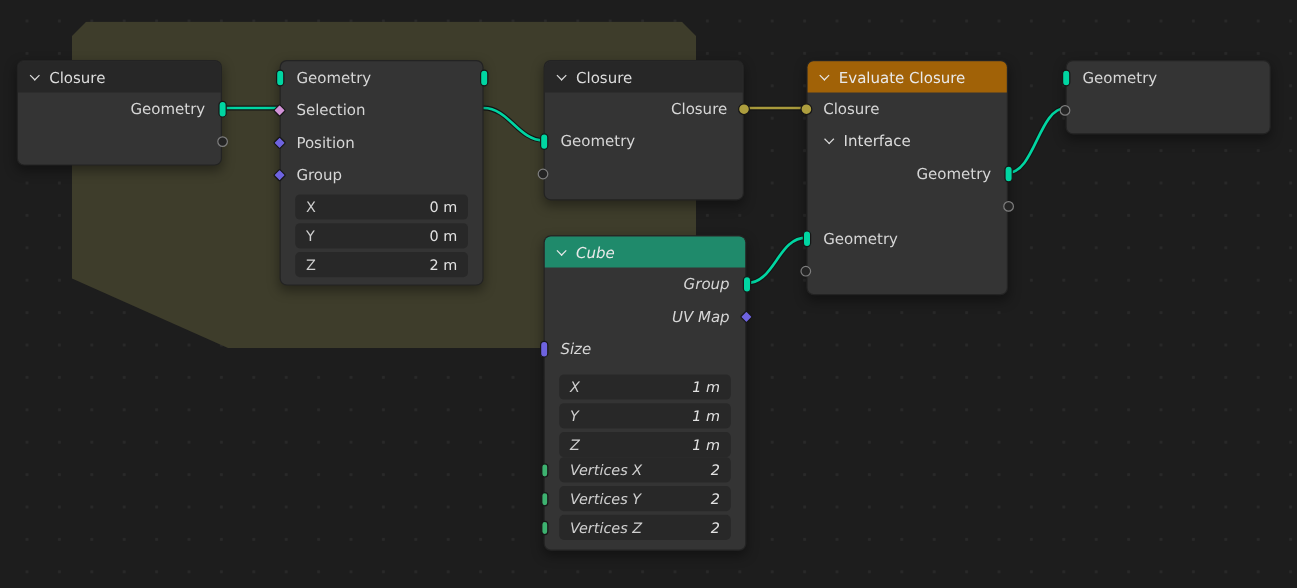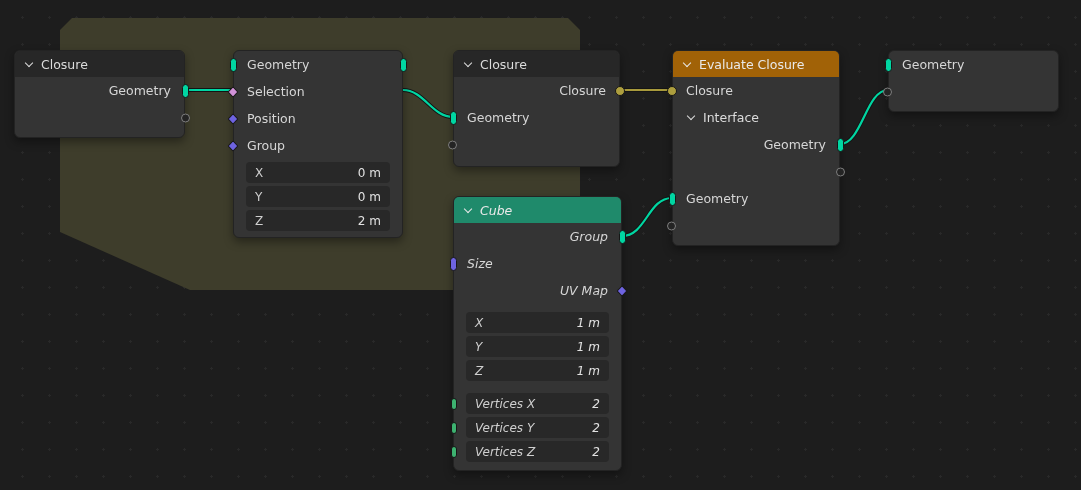--- a/index.html
+++ b/index.html
@@ -54,21 +54,21 @@
   .c-geo{background:#00d6a2;} .c-clo{background:#ad9e3e;} .c-vec{background:#6e63e0;}
   .c-bool{background:#d292d8;} .c-int{background:#3db270;}
   .fields{margin:3px 12px 0;}
   .field{height:21px;background:#282828;border-radius:4px;display:flex;align-items:center;
          justify-content:space-between;padding:0 9px;font-size:12px;color:#cfcfcf;position:relative;}
   .field + .field{margin-top:3px;}
   .f-val{color:#e2e2e2;}
   .vsock{position:absolute;left:-15px;top:50%;width:6px;height:12px;border-radius:3px;
          border:1px solid #161616;transform:translateY(-50%);box-sizing:border-box;}
   .pb6{padding-bottom:6px;} .pb8{padding-bottom:8px;}
-  .mt8{margin-top:8px;} .mt6{margin-top:12px;}
+  .mt8{margin-top:8px;} .mt6{margin-top:0;}
 </style>
 </head>
 <body>
 
 <div class="frame"></div>
 
 <svg class="links" width="1081" height="490">
   <g fill="none" stroke="#141414" stroke-width="4" stroke-linecap="round">
     <path d="M185 90 C203 90 215 90 233 90"></path>
     <path d="M403 90 C424 90 432 117 453 117"></path>
@@ -192,27 +192,27 @@
 
 <div class="node pb8" style="left:453px;top:196px;width:169px;font-style:italic;">
   <div class="hdr green">
     <span class="chev"></span>
     <span class="title">Cube</span>
   </div>
   <div class="row out">
     <span>Group</span>
     <span class="sock bar r c-geo"></span>
   </div>
+  <div class="row out">
+    <span>UV Map</span>
+    <span class="sock diam r c-vec"></span>
+  </div>
   <div class="row">
     <span>Size</span>
     <span class="sock bar l c-vec"></span>
-  </div>
-  <div class="row out">
-    <span>UV Map</span>
-    <span class="sock diam r c-vec"></span>
   </div>
   <div class="fields mt8">
     <div class="field">
       <span>X</span>
       <span class="f-val">1 m</span>
     </div>
     <div class="field">
       <span>Y</span>
       <span class="f-val">1 m</span>
     </div>

